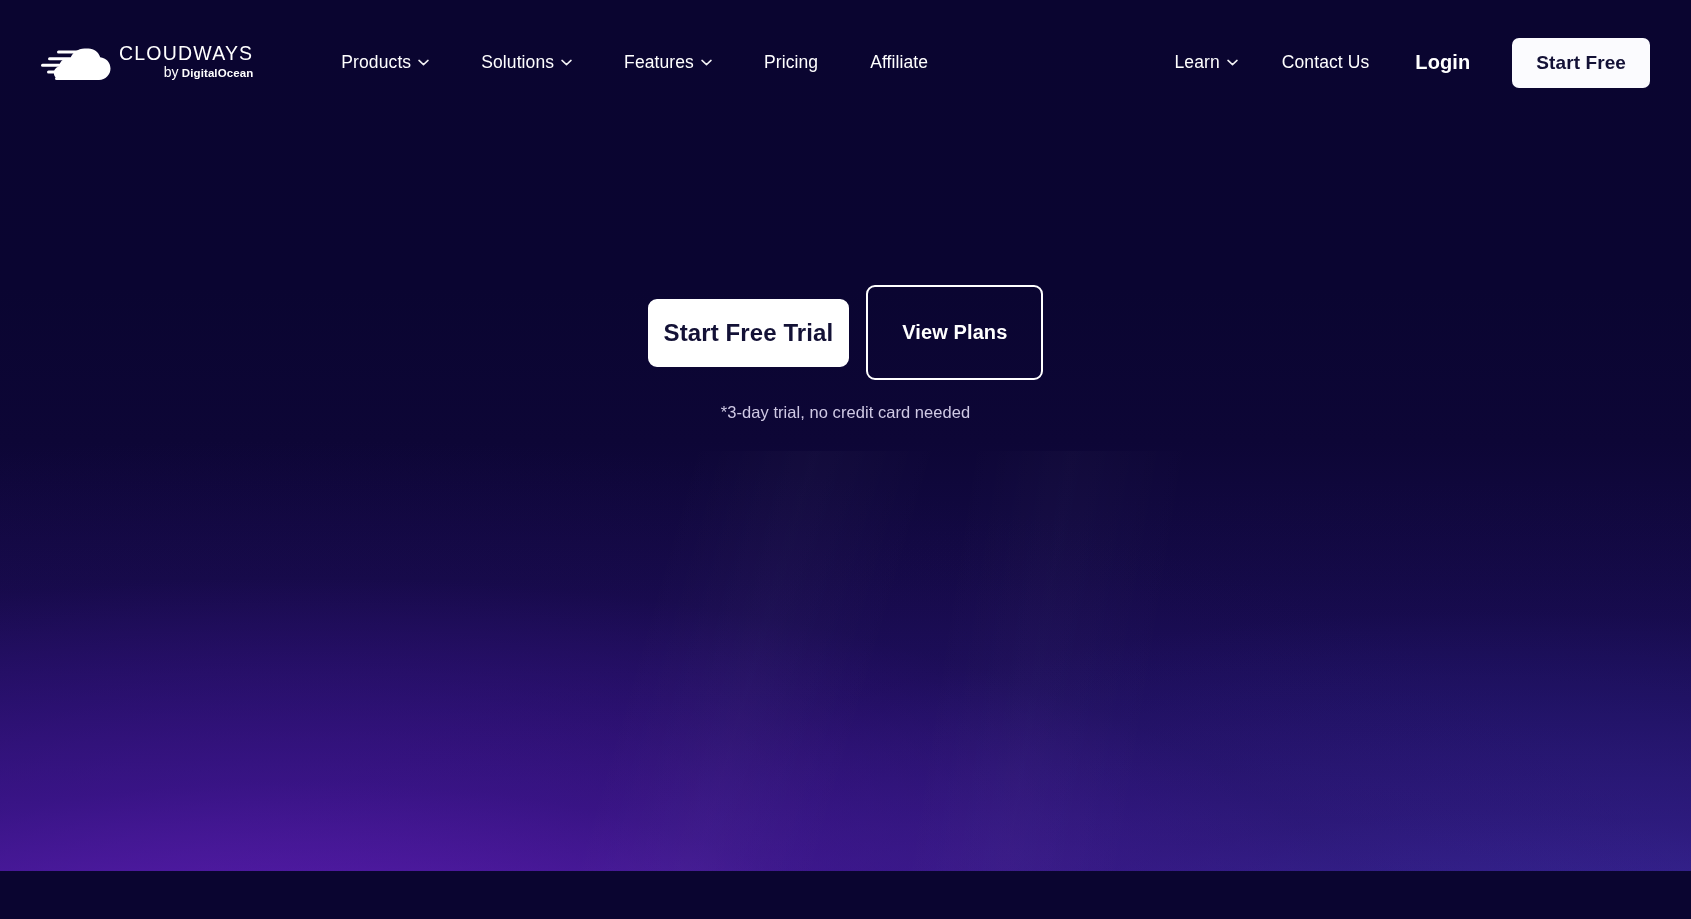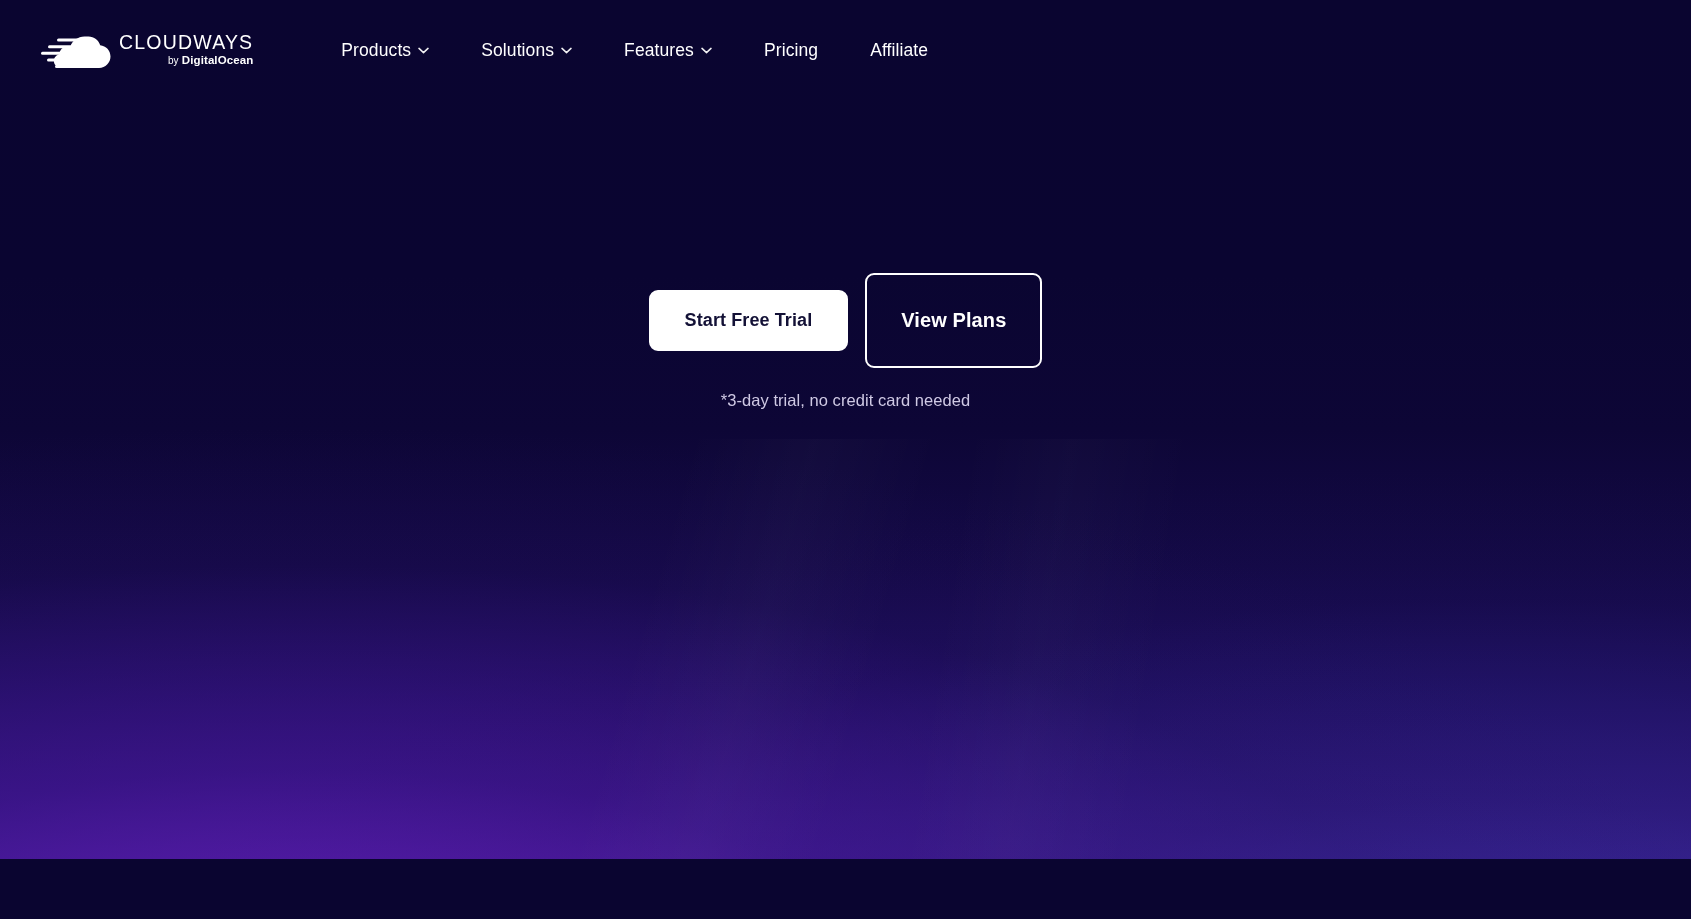--- a/index.html
+++ b/index.html
@@ -16,20 +16,21 @@
   
   .page {
     position:relative;
     width:1691px;
     height:859px;
     overflow:hidden;
     background:
       radial-gradient(120% 95% at 18% 118%, rgba(104,30,190,0.95) 0%, rgba(70,20,150,0.55) 30%, rgba(40,12,96,0.15) 55%, rgba(0,0,0,0) 72%),
       radial-gradient(110% 90% at 88% 122%, rgba(60,48,170,0.9) 0%, rgba(45,32,130,0.5) 32%, rgba(26,12,80,0.12) 58%, rgba(0,0,0,0) 75%),
       linear-gradient(180deg, #0a0530 0%, #0a0531 32%, #0d0636 50%, #140a47 66%, #1d0f5e 80%, #2a1474 92%, #351a84 100%);
+    margin-top: 12px;
   }
   .page::after {
     
     content:"";
     position:absolute;
     left:0; right:0; bottom:0;
     height:420px;
     background:
       linear-gradient(106deg, rgba(255,255,255,0.000) 38%, rgba(255,255,255,0.022) 45%, rgba(255,255,255,0.000) 52%),
       linear-gradient(99deg, rgba(255,255,255,0.000) 55%, rgba(255,255,255,0.018) 61%, rgba(255,255,255,0.000) 68%);
@@ -64,21 +65,21 @@
   }
   .logo-sub {
     color:#ffffff;
     font-size:11.5px;
     font-weight:700;
     letter-spacing:0.1px;
     align-self:flex-end;
     margin-top:2px;
     white-space:nowrap;
   }
-  .logo-sub .by { font-weight:400; font-size:10px; letter-spacing:0;text-align:center; }
+  .logo-sub .by { font-weight:400; font-size:14px; letter-spacing:0;text-align:center; }
 
   .nav-left { display:flex; align-items:center; gap:8px; }
   .nav-right { display:flex; align-items:center; margin-left:auto; gap:0; }
 
   .nav-item {
     display:flex;
     align-items:center;
     gap:7px;
     color:#ffffff;
     font-size:17.5px;
@@ -157,26 +158,26 @@
   .cta-row {
     display:flex;
     justify-content:center;
     align-items:center;
     gap:17px;
     margin-top:76px;
   }
   .btn-primary {
     background:#ffffff;
     color:#131136;
-    font-size:18px;
+    font-size:24px;
     font-weight:700;
     letter-spacing:0.1px;
     border:2px solid #ffffff;
     border-radius:9px;
-    padding:18px 34px;
+    padding:18px 14px;
     cursor:pointer;
     font-family:inherit;
     white-space:nowrap;
   }
   .btn-secondary {
     background:transparent;
     color:#ffffff;
     font-size:20px;
     font-weight:700;
     letter-spacing:0.1px;
@@ -246,20 +247,35 @@
         </span>
       </a>
       <a class="nav-item" href="#">
         <span>Pricing</span>
       </a>
       <a class="nav-item" href="#">
         <span>Affiliate</span>
       </a>
     </div>
 
+    <div class="nav-right">
+      <a class="nav-item" href="#">
+        <span>Learn</span>
+        <span>
+          <svg class="chev" viewBox="0 0 11 7">
+              <path d="M1 1.4 5.5 5.6 10 1.4" fill="none" stroke="#ffffff" stroke-width="1.5" stroke-linecap="round" stroke-linejoin="round"></path>
+            </svg>
+        </span>
+      </a>
+      <a class="nav-item" href="#">
+        <span>Contact Us</span>
+      </a>
+      <a class="nav-login" href="#">Login</a>
+      <button class="btn-start-free">Start Free</button>
+    </div>
 
   </nav>
 
   <main class="hero">
 
 
 
 
     <div class="cta-row">
       <button class="btn-primary">Start Free Trial</button>

